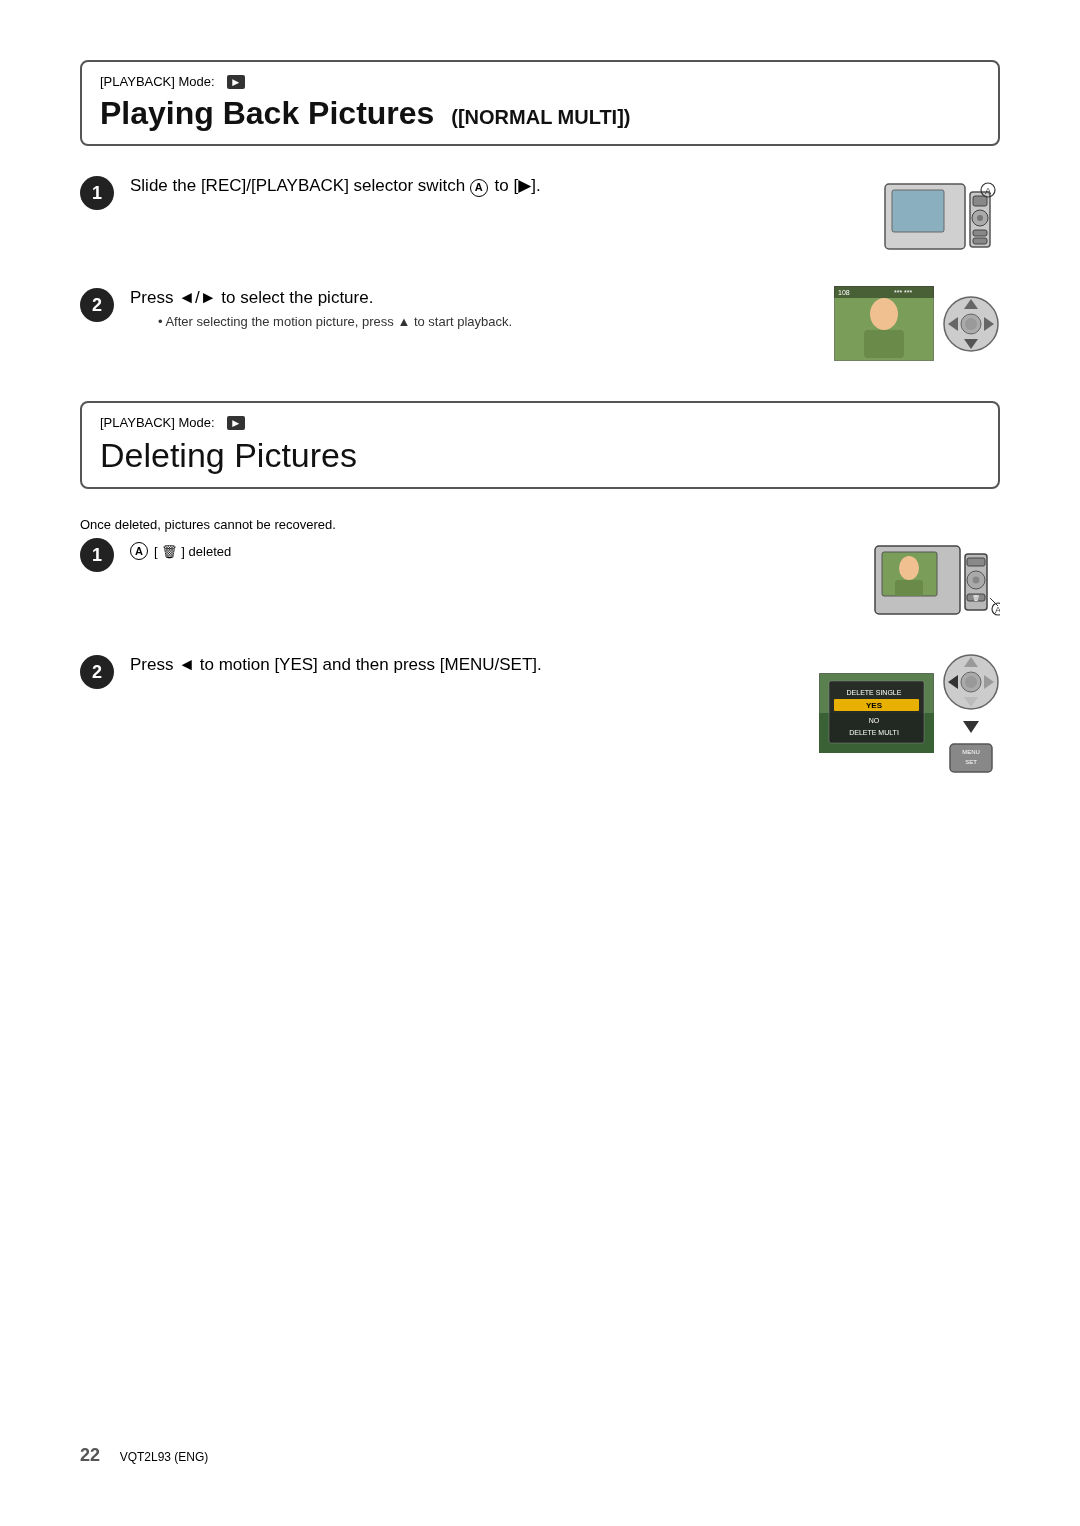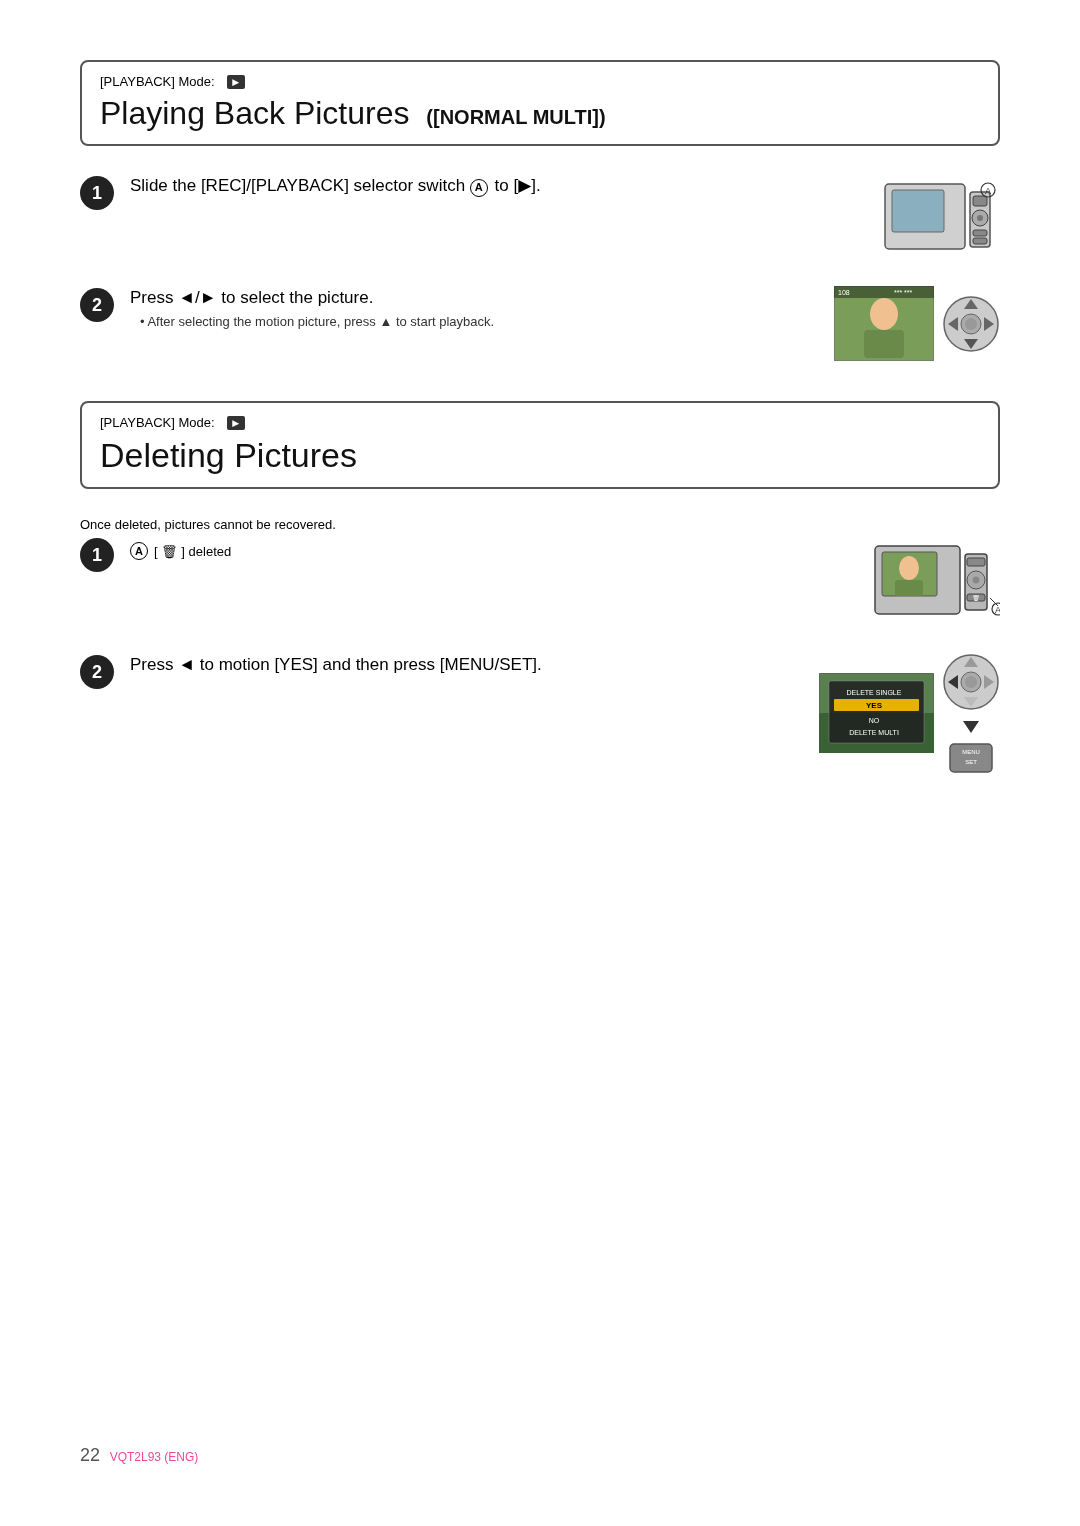--- a/index.html
+++ b/index.html
@@ -92,21 +92,21 @@
       flex: 1;
     }
     .step-text {
       font-size: 17px;
       line-height: 1.4;
       margin-bottom: 4px;
     }
     .step-sub {
       font-size: 13px;
       color: #333;
-      margin-left: 10px;
+      margin-left: 28px;
       margin-top: 4px;
     }
     .step-sub::before {
       content: '• ';
     }
 
     
     .note-text {
       font-size: 13px;
       color: #000000;
@@ -174,21 +174,21 @@
 <div class="page">
 
   <div class="section section-gap">
 
     <div class="section-header">
       <div class="mode-line">
         <span>[PLAYBACK] Mode:</span>
         <span class="mode-icon"></span>
       </div>
       <div class="section-title">
-        <span style="font-size:32px;font-weight:normal;margin-top:7px;">Playing Back Pictures</span>
+        <span style="font-size:32px;font-weight:bold;margin-top:7px;">Playing Back Pictures</span>
         <span style="font-size:20px;font-weight:bold;margin-left:8px;">([NORMAL MULTI])</span>
       </div>
     </div>
 
     <div class="step">
       <div class="step-num">
         <span>1</span>
       </div>
       <div class="step-content">
         <div class="step-text">
@@ -358,17 +358,17 @@
             <text x="22" y="11" text-anchor="middle" font-size="6" fill="#fff" font-family="Arial">MENU</text>
             <text x="22" y="21" text-anchor="middle" font-size="6" fill="#fff" font-family="Arial">SET</text>
           </svg>
         </div>
       </div>
     </div>
 
   </div>
 
   <div class="page-footer">
-    <span style="font-size:18px;font-weight:normal;">22</span>
-    <span style="font-size:12px;margin-left:6px;color:#ec4899;text-align:right;">VQT2L93 (ENG)</span>
+    <span style="font-size:18px;font-weight:bold;">22</span>
+    <span style="font-size:12px;margin-left:16px;color:#000000;text-align:right;">VQT2L93 (ENG)</span>
   </div>
 
 </div>
 
 </body></html>

